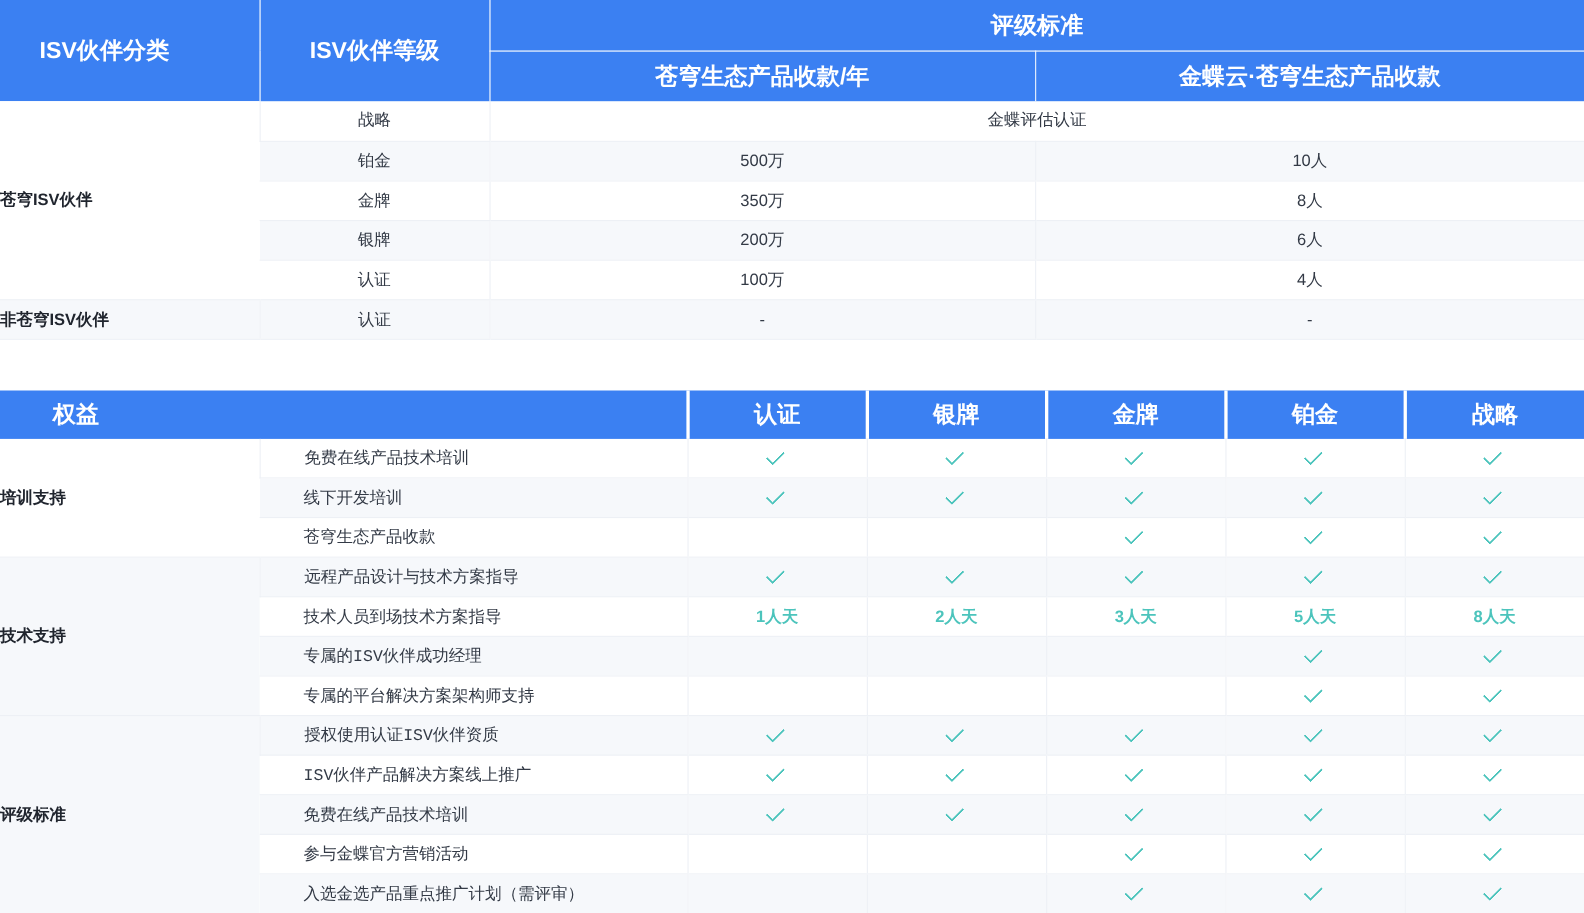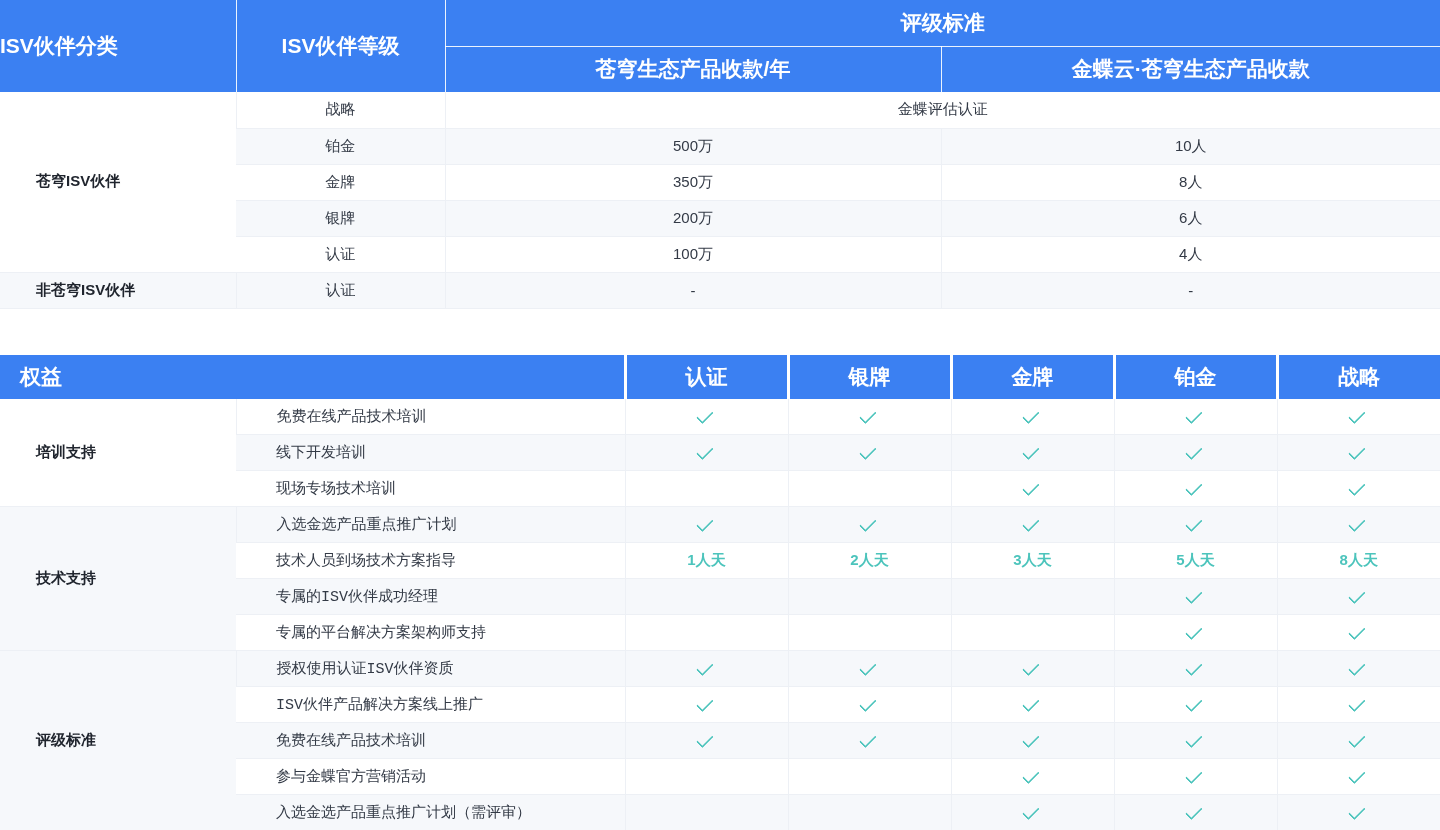--- a/index.html
+++ b/index.html
@@ -24,41 +24,41 @@
     background: var(--blue); color: #fff;
     font-size: 21px; font-weight: 600; text-align: center;
   }
   tbody td {
     height: 36px; font-size: 15px; text-align: center;
     color: var(--text); border-bottom: 1px solid var(--line);
     white-space: nowrap; overflow: hidden;
   }
   tbody tr.alt td { background: var(--alt); }
   tbody td.gcell {
-    background: #fff; text-align: left; padding-left: 36px;
+    background: #fff; text-align: left; 
     font-weight: 700; color: var(--bold-text);
   }
   td + td { border-left: 1px solid var(--line); }
   td.gcell { border-left: none; }
 
   
   .t1 thead tr { height: 46px; }
   .t1 tbody tr { height: 36px; }
-  .t1 th.cat { text-align: left; }
+  .t1 th.cat { text-align: left; padding-left: 36px; }
   .t1 th.cat, .t1 th.lvl2 { border-right: 1px solid rgba(255,255,255,.9); }
   .t1 th.std { border-bottom: 1px solid rgba(255,255,255,.9); }
   .t1 th.sub1 { border-right: 1px solid rgba(255,255,255,.9); margin-top: 36px; }
 
   
   .tgap { height: 46px; background: #fff; }
 
   
   .t2 thead tr { height: 44px; }
   .t2 tbody tr { height: 36px; }
-  .t2 th.benefit { text-align: left; padding-left: 20px; }
+  .t2 th.benefit { text-align: left; padding-left: 48px; }
   .t2 th.lvl { border-left: 3px solid #fff; }
   .t2 td.bname { text-align: left; padding-left: 40px; font-family: Liberation Mono, monospace; }
   .t2 td.teal { color: var(--teal); font-weight: 700; margin-left: 12px; }
 
   .check {
     display: inline-block; width: 16px; height: 9px;
     border-left: 2px solid var(--teal); border-bottom: 2px solid var(--teal);
     border-radius: 1px;
     transform: rotate(-45deg) translateY(-3px);
   }
@@ -155,30 +155,30 @@
         </tr>
         <tr class="alt">
           <td class="bname">线下开发培训</td>
           <td class="val"><span class="check"></span></td>
           <td class="val"><span class="check"></span></td>
           <td class="val"><span class="check"></span></td>
           <td class="val"><span class="check"></span></td>
           <td class="val"><span class="check"></span></td>
         </tr>
         <tr>
-          <td class="bname">现场专场技术培训</td>
+          <td class="bname">苍穹生态产品收款</td>
           <td class="val"></td>
           <td class="val"></td>
           <td class="val"><span class="check"></span></td>
           <td class="val"><span class="check"></span></td>
           <td class="val"><span class="check"></span></td>
         </tr>
         <tr class="alt">
           <td class="gcell" rowspan="4">技术支持</td>
-          <td class="bname">入选金选产品重点推广计划</td>
+          <td class="bname">远程产品设计与技术方案指导</td>
           <td class="val"><span class="check"></span></td>
           <td class="val"><span class="check"></span></td>
           <td class="val"><span class="check"></span></td>
           <td class="val"><span class="check"></span></td>
           <td class="val"><span class="check"></span></td>
         </tr>
         <tr>
           <td class="bname">技术人员到场技术方案指导</td>
           <td class="val teal">1人天</td>
           <td class="val teal">2人天</td>

